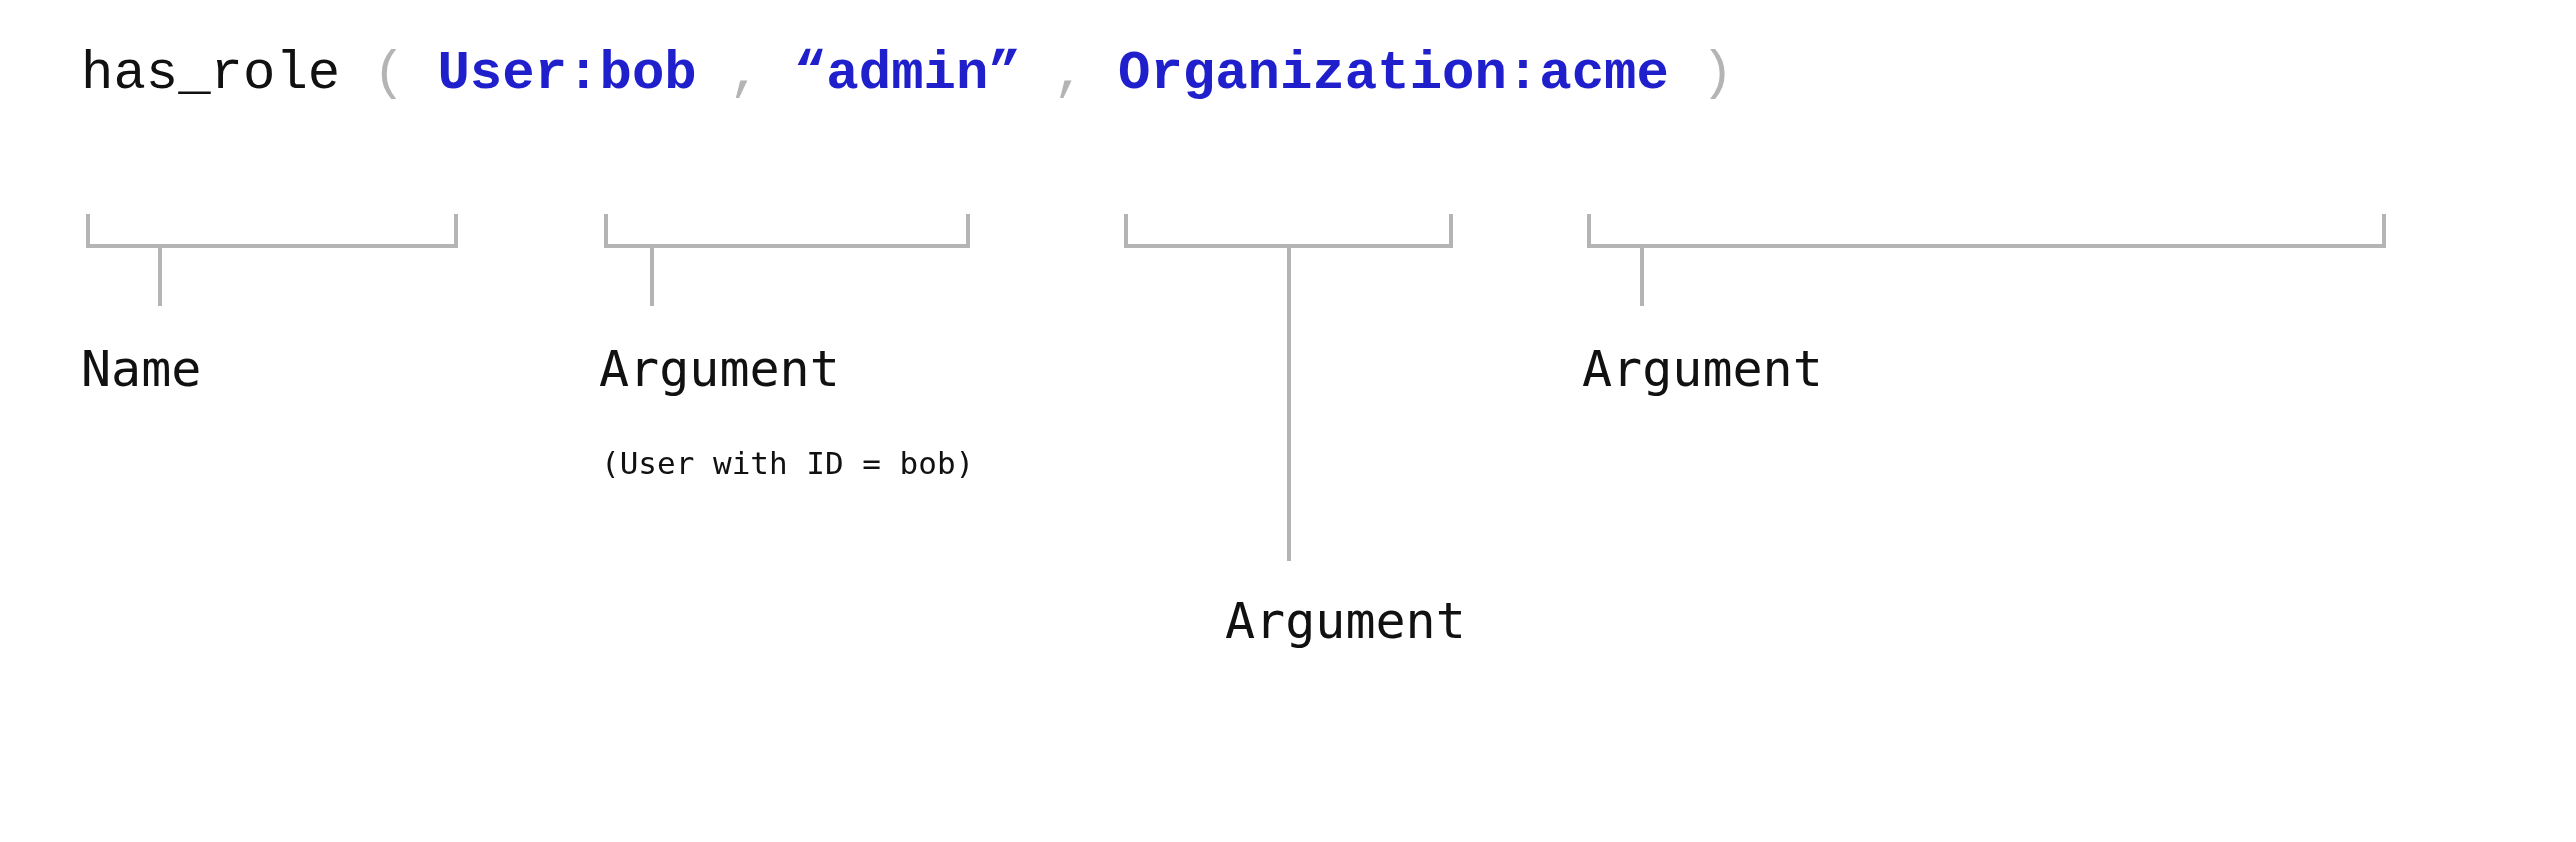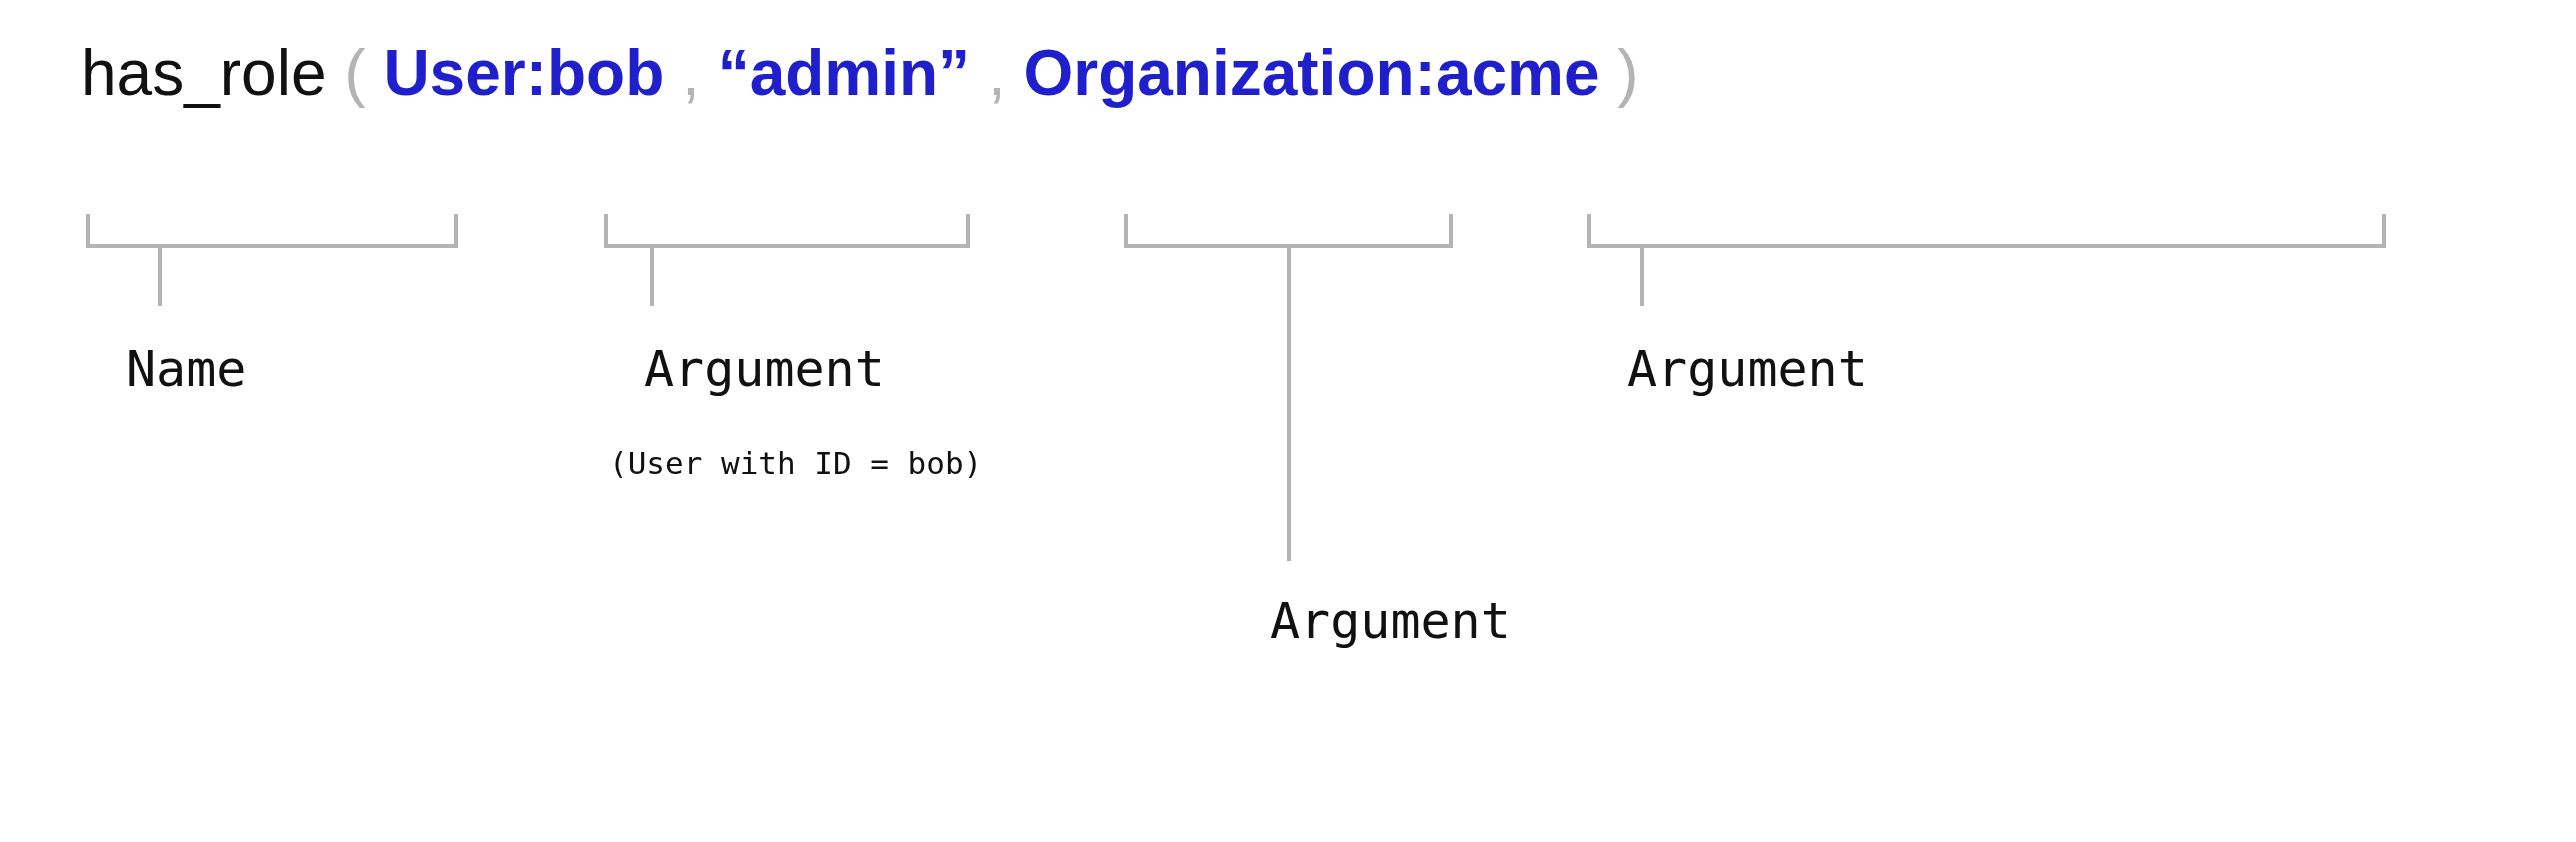--- a/index.html
+++ b/index.html
@@ -21,22 +21,22 @@
     height: 843px;
     background: #ffffff;
   }
 
   
   .expr {
     position: absolute;
     left: 81px;
     top: 29px;
     white-space: pre;
-    font-family: Liberation Sans, sans-serif;
-    font-size: 64px;
+    font-family: Liberation Mono, monospace;
+    font-size: 54px;
     line-height: 89px;
     letter-spacing: 0px;
   }
   .tok-name  { color: #111111; }
   .tok-punct { color: #b4b4b4; }
   .tok-arg   { color: #1f1fcc; font-weight: bold; }
 
   
   .bracket {
     position: absolute;
@@ -55,30 +55,28 @@
   }
 
   
   .label {
     position: absolute;
     white-space: pre;
     color: #111111;
     font-family: "DejaVu Sans Mono", "Liberation Mono", monospace;
     font-size: 50px;
     line-height: 57px;
-    margin-left: 45px;
   }
   .sublabel {
     position: absolute;
     white-space: pre;
     color: #111111;
     font-family: "DejaVu Sans Mono", "Liberation Mono", monospace;
     font-size: 31px;
     line-height: 37px;
-    margin-left: 8px;
   }
 </style>
 </head>
 <body>
 
 <div id="stage">
 
   <div class="expr"><span class="tok-name">has_role</span><span class="tok-punct"> ( </span><span class="tok-arg">User:bob</span><span class="tok-punct"> , </span><span class="tok-arg">“admin”</span><span class="tok-punct"> , </span><span class="tok-arg">Organization:acme</span><span class="tok-punct"> )</span></div>
 
   <div class="bracket" style="left:86px; top:214px; width:372px;"></div>

